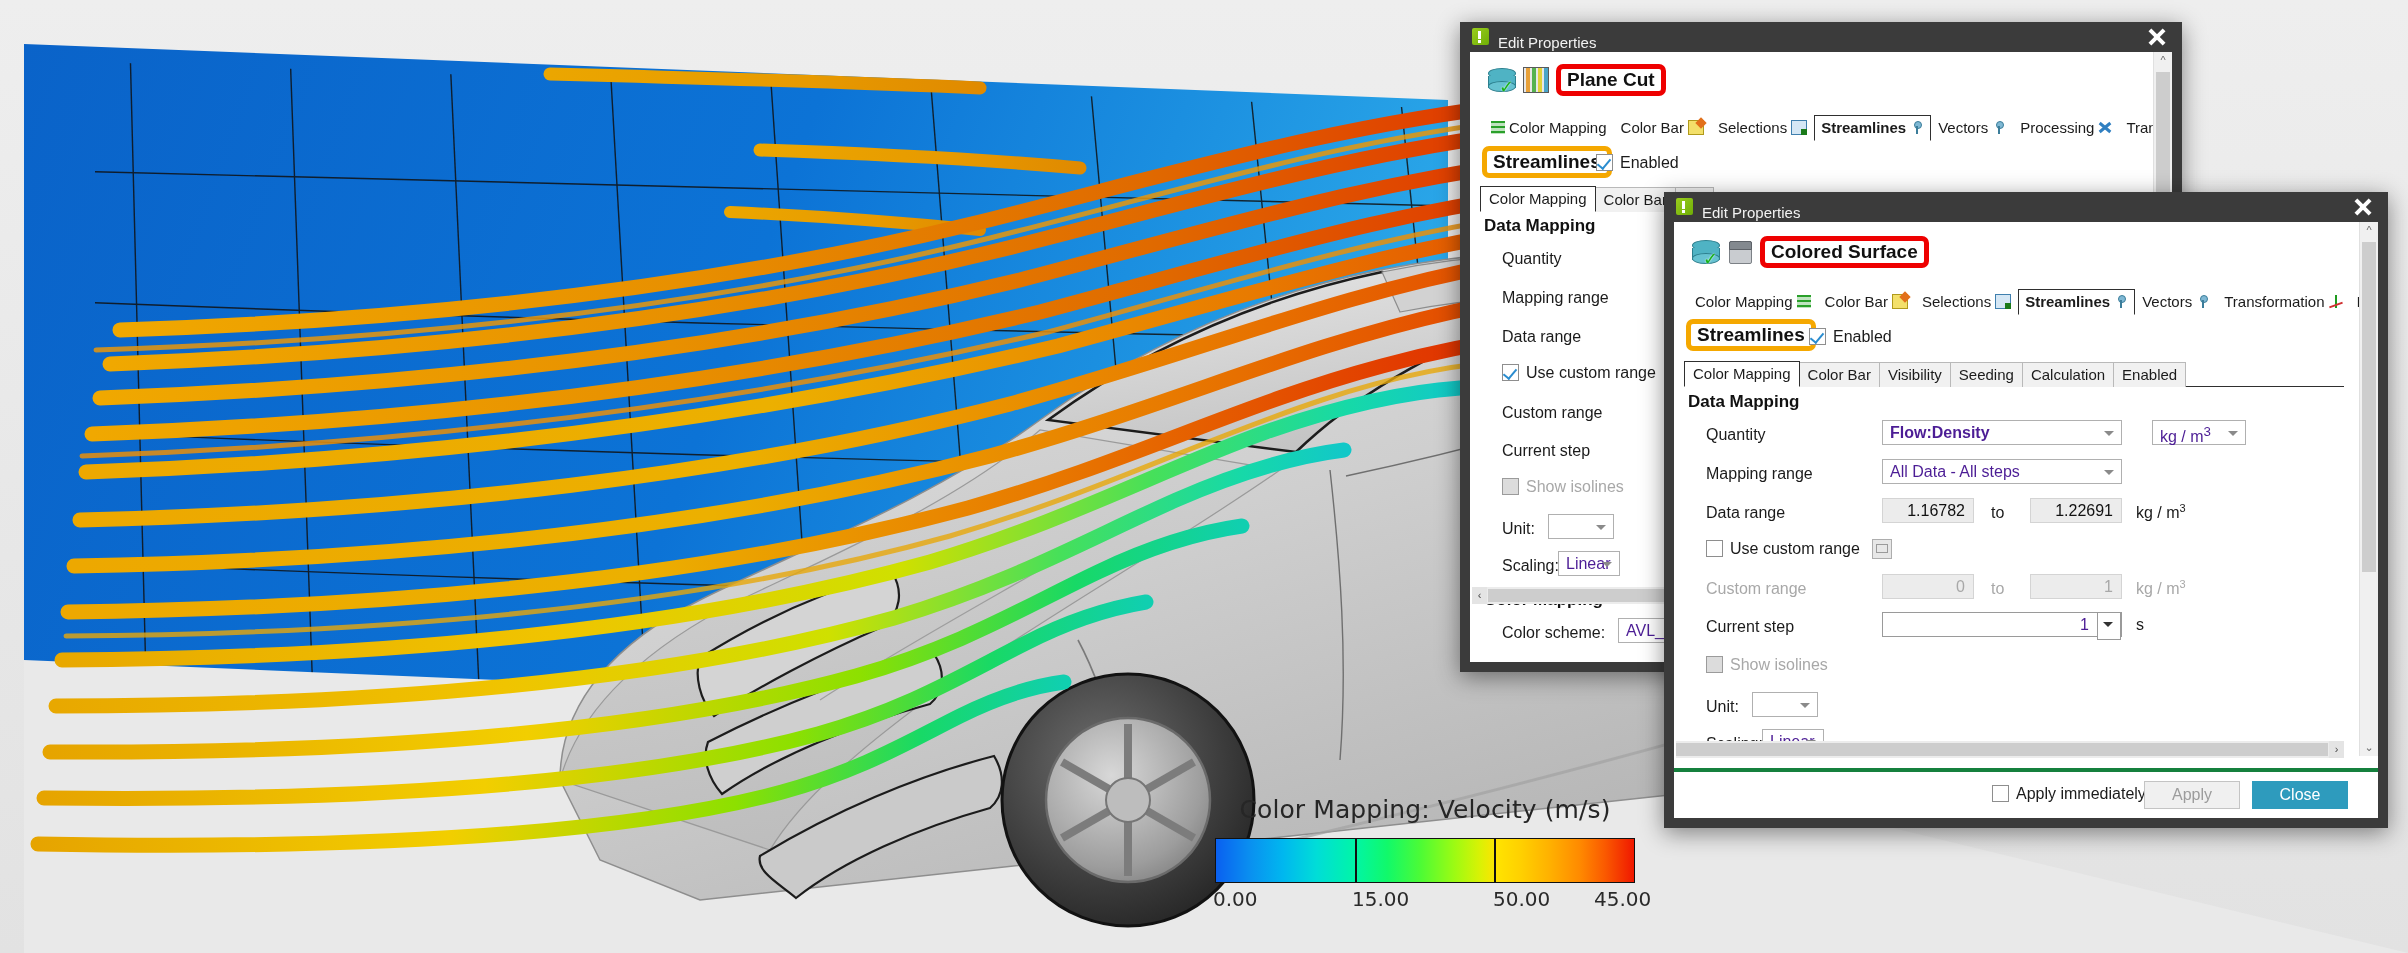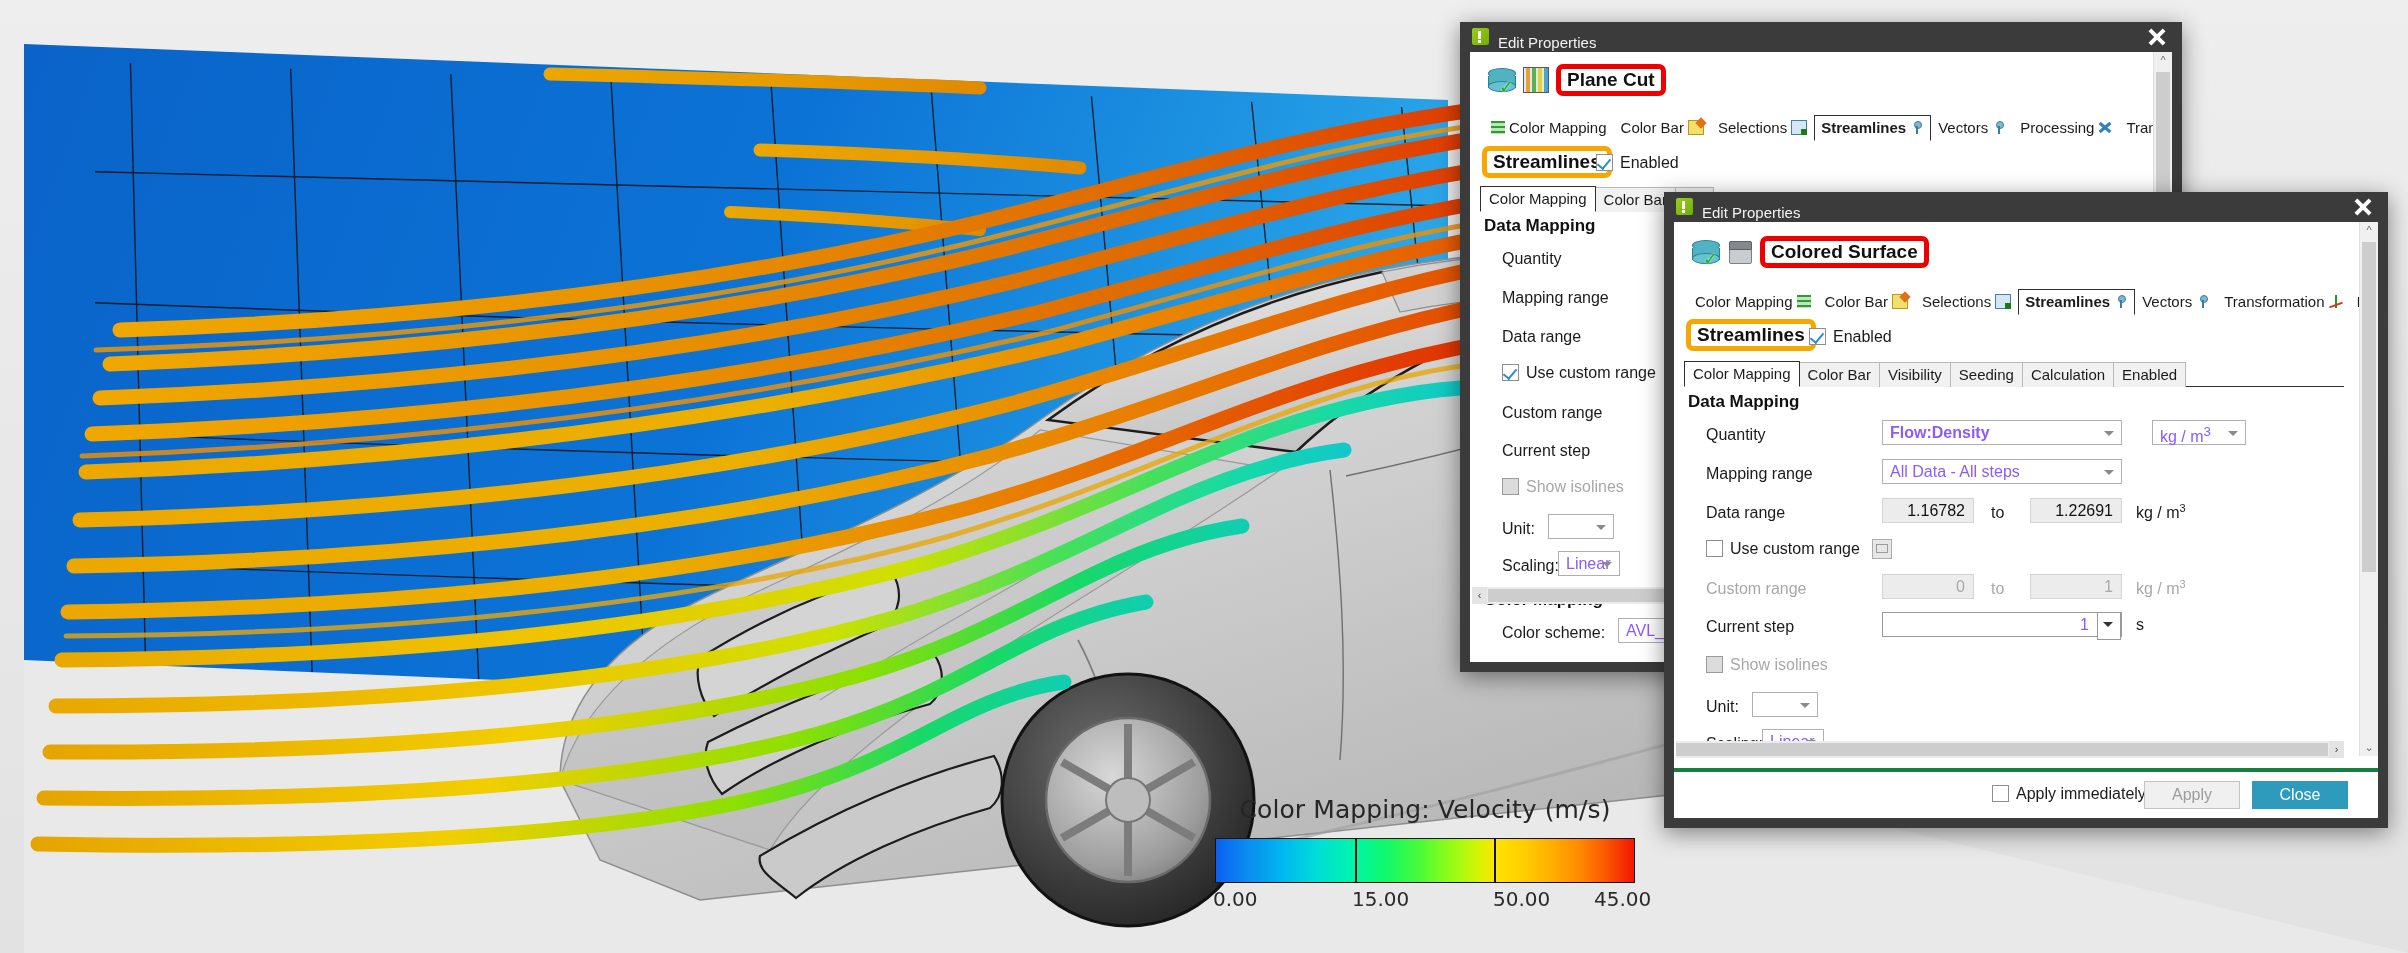--- a/index.html
+++ b/index.html
@@ -95,21 +95,21 @@
   .subtabs{position:absolute;display:flex;align-items:flex-end;border-bottom:1.2px solid #2f2f2f;}
   .stab{padding:3px 8px 4px;font-size:15px;color:#1b1b1b;background:#f1f1f1;border:1px solid #b9b9b9;
         border-bottom:none;margin-right:-1px;white-space:nowrap;cursor:pointer;position:relative;top:1px;}
   .stab.sel{background:#fff;border:1.2px solid #2f2f2f;border-bottom:1.2px solid #fff;z-index:2;}
 
   
   .sect{font-size:17px;font-weight:bold;color:#111;position:absolute;}
   .flabel{font-size:16px;color:#1b1b1b;position:absolute;white-space:nowrap;}
   .flabel.dim{color:#a8a8a8;}
   .combo{position:absolute;height:25px;border:1px solid #b0b0b0;background:#fff;box-sizing:border-box;}
-  .combo span.v{position:absolute;left:7px;top:3px;font-size:16px;color:#8b5cf6;white-space:nowrap;}
+  .combo span.v{position:absolute;left:7px;top:3px;font-size:16px;color:#4c1d95;white-space:nowrap;}
   .combo .arw{position:absolute;right:7px;top:10px;width:0;height:0;
      border-left:5px solid transparent;border-right:5px solid transparent;border-top:5px solid #8a8a8a;}
   .combo.sp{border:1px solid #9a9a9a;}
   .combo.sp .btn{position:absolute;right:0;top:-1px;bottom:-1px;width:24px;border:1px solid #9a9a9a;background:#fff;box-sizing:border-box;}
   .combo.sp .btn .arw{right:7px;top:9px;border-top-color:#333;}
   .field{position:absolute;height:25px;background:#ececec;border:1px solid #d4d4d4;box-sizing:border-box;}
   .field span{position:absolute;right:8px;top:3px;font-size:16px;color:#111;}
   .field.dim span{color:#a8a8a8;}
   .cbox{position:absolute;width:17px;height:17px;border:1.4px solid #8e8e8e;background:#fff;box-sizing:border-box;}
   .cbox.on:after{content:"";position:absolute;left:3px;top:1px;width:6px;height:11px;

